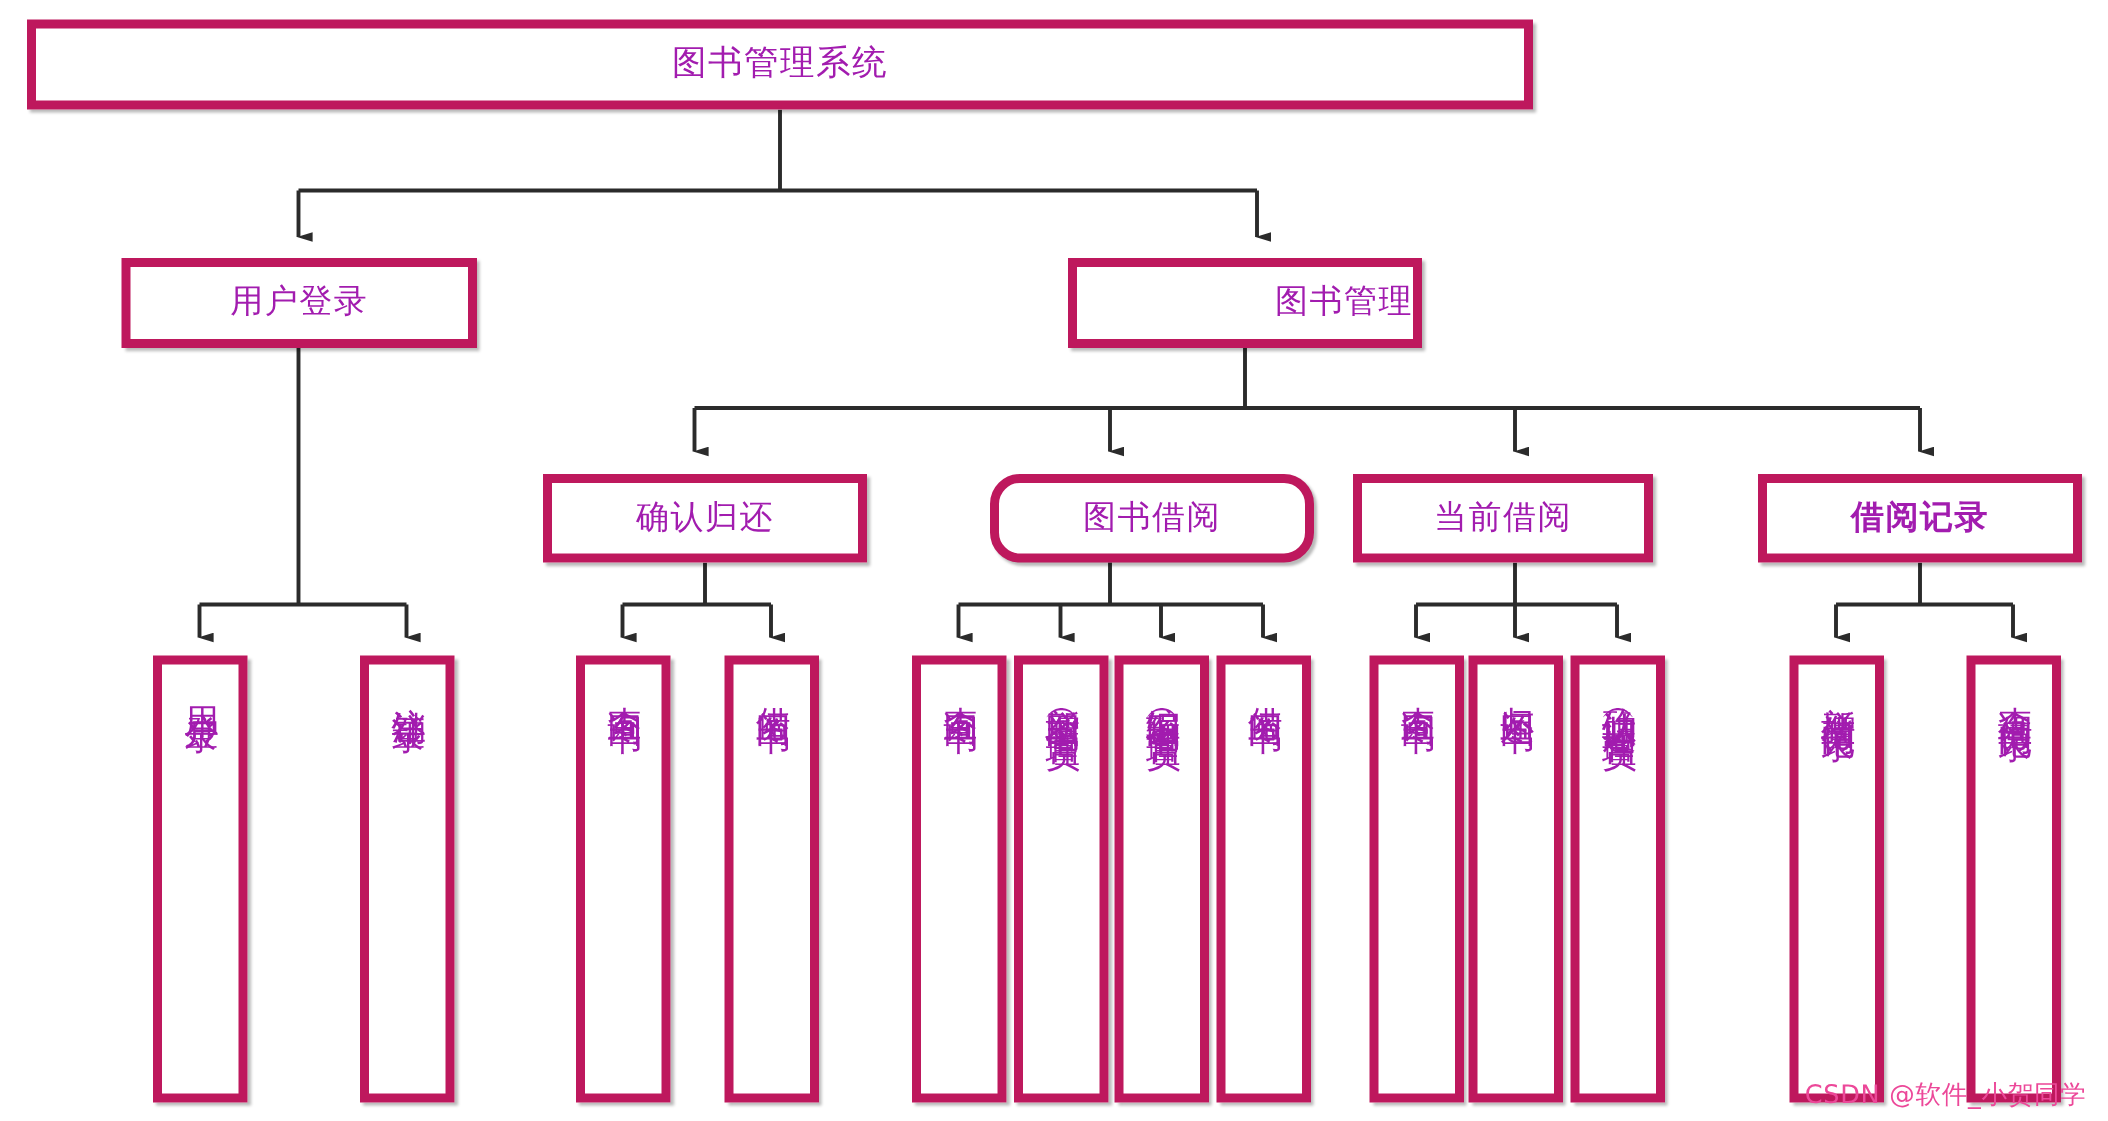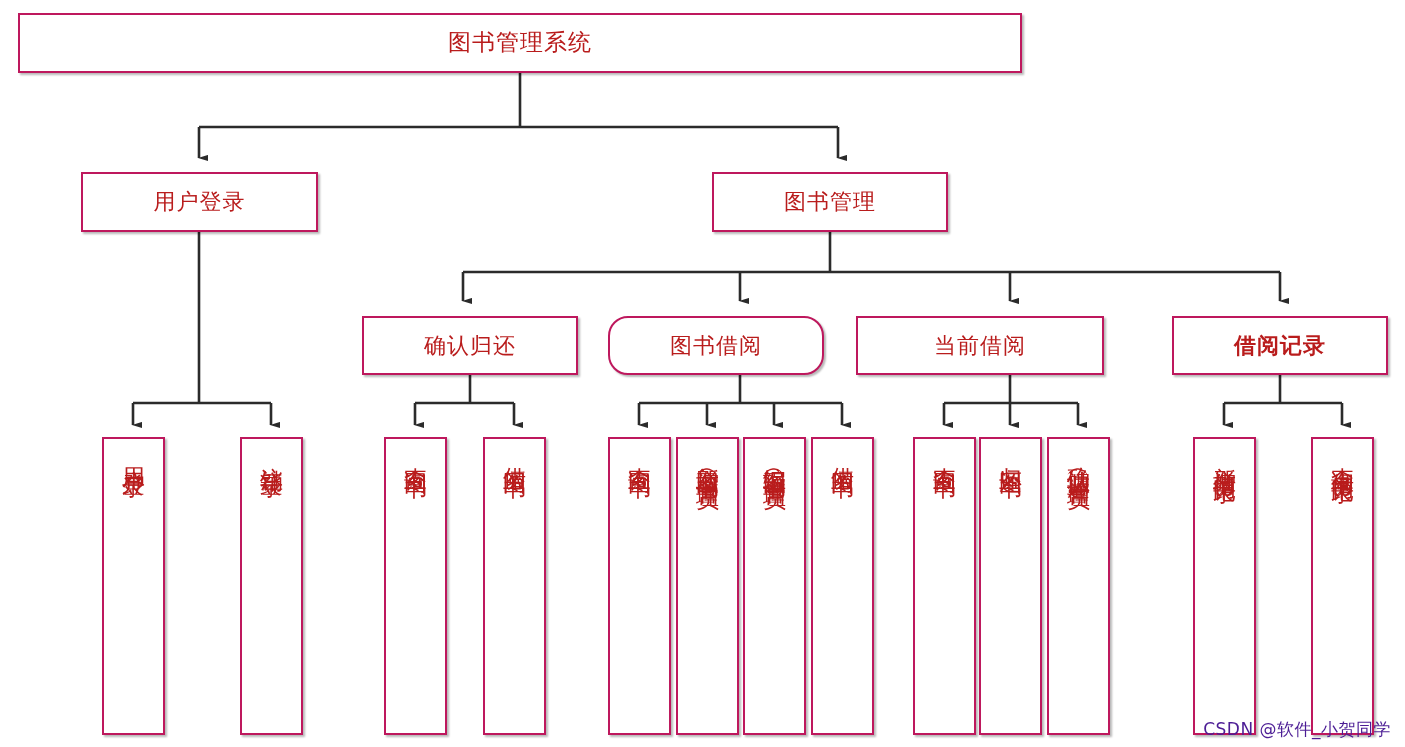--- a/index.html
+++ b/index.html
@@ -23,26 +23,26 @@
     left: 0;
     top: 0;
     width: 1405px;
     height: 747px;
     pointer-events: none;
   }
   .node {
     position: absolute;
     box-sizing: border-box;
     background: #ffffff;
-    border: 2px solid #be185d;
+    border: 6px solid #be185d;
     box-shadow: 2px 2px 2px rgba(0,0,0,0.28);
     display: flex;
     align-items: center;
     justify-content: center;
-    color: #b91c1c;
+    color: #a21caf;
     z-index: 2;
   }
   .node .label {
     display: block;
     line-height: 1.18;
     text-align: center;
     white-space: pre;
   }
   .node.horiz .label {
     font-size: 22px;
@@ -61,21 +61,21 @@
     line-height: 1;
   }
   .node.root .label {
     font-size: 23px;
   }
   #watermark {
     position: absolute;
     right: 14px;
     bottom: 6px;
     font-size: 17px;
-    color: #4c1d95;
+    color: #ec4899;
     letter-spacing: 0.5px;
     z-index: 5;
     white-space: nowrap;
   }
 </style>
 </head>
 <body>
 
 <div id="canvas">
 
@@ -130,33 +130,33 @@
   </svg>
 
   <div class="node horiz root" style="left:18px; top:13px; width:1004px; height:60px;">
     <span class="label">图书管理系统</span>
   </div>
 
   <div class="node horiz" style="left:81px; top:172px; width:237px; height:60px;">
     <span class="label">用户登录</span>
   </div>
 
-  <div class="node horiz" style="left:712px; top:172px; width:236px; height:60px;">
+  <div class="node horiz" style="left:712px; top:172px; width:236px; height:60px;justify-content:flex-end;">
     <span class="label">图书管理</span>
   </div>
 
   <div class="node horiz" style="left:362px; top:316px; width:216px; height:59px;">
     <span class="label">确认归还</span>
   </div>
 
-  <div class="node horiz" style="left:608px; top:316px; width:216px; height:59px;border-radius:20px;">
+  <div class="node horiz" style="left:660px; top:316px; width:216px; height:59px;border-radius:20px;">
     <span class="label">图书借阅</span>
   </div>
 
-  <div class="node horiz" style="left:856px; top:316px; width:248px; height:59px;">
+  <div class="node horiz" style="left:902px; top:316px; width:200px; height:59px;">
     <span class="label">当前借阅</span>
   </div>
 
   <div class="node horiz" style="left:1172px; top:316px; width:216px; height:59px;font-weight:bold;">
     <span class="label">借阅记录</span>
   </div>
 
   <div class="node vert" style="left:102px; top:437px; width:63px; height:298px;">
     <span class="label">用户登录</span>
   </div>

